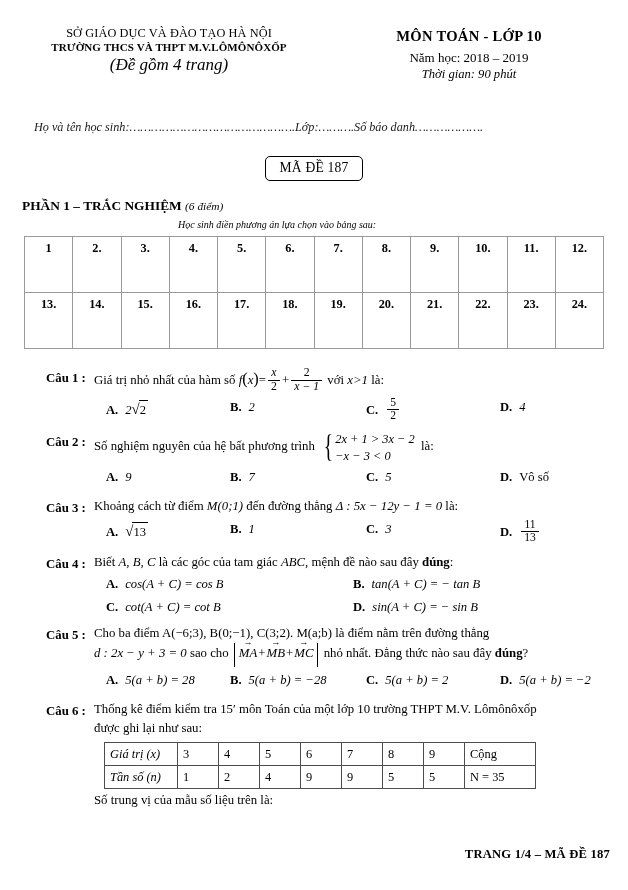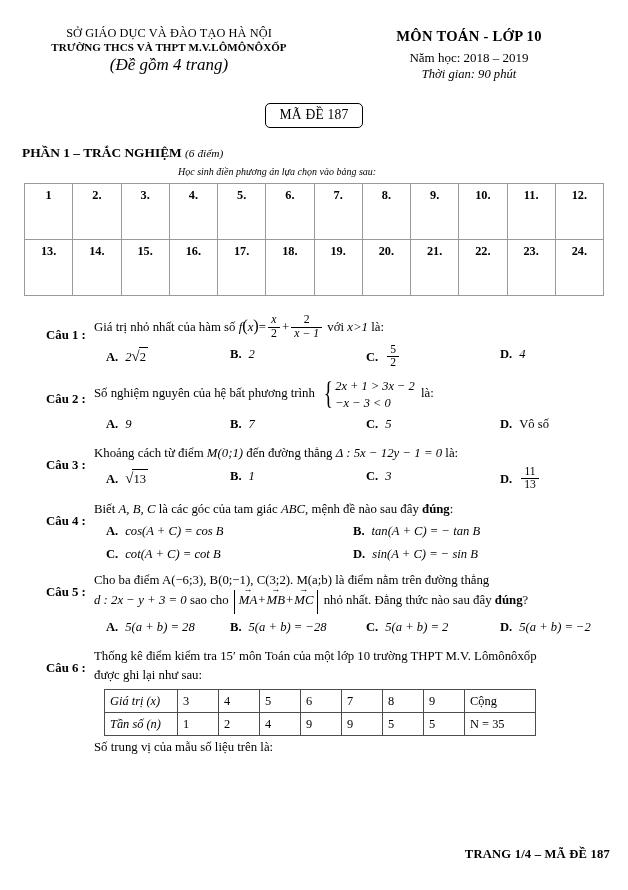--- a/index.html
+++ b/index.html
@@ -110,21 +110,21 @@
     margin-top: 18px;
     padding: 0 8px 0 22px;
   }
   .q {
     position: relative;
     margin-bottom: 3px;
   }
   .q-label {
     position: absolute;
     left: 24px;
-    top: 14px;
+    top: 4px;
     font-size: 12.8px;
     font-weight: bold;
     white-space: nowrap;
   }
   .q-body {
     padding-left: 72px;
     font-size: 12.8px;
     line-height: 1.5;
   }
   .q-stem { display: block; }
@@ -260,20 +260,21 @@
       <div class="hl-2">TRƯỜNG THCS VÀ THPT M.V.LÔMÔNÔXỐP</div>
       <div class="hl-3">(Đề gồm 4 trang)</div>
     </div>
     <div class="header-right">
       <div class="hr-2">MÔN TOÁN - LỚP 10</div>
       <div class="hr-3">Năm học: 2018 – 2019</div>
       <div class="hr-4">Thời gian: 90 phút</div>
     </div>
   </div>
 
+  <div class="student-line">Họ và tên học sinh:……………………………………….Lớp:……….Số báo danh……………….</div>
 
   <div class="code-wrap">
     <div class="code-box">MÃ ĐỀ 187</div>
   </div>
 
   <div class="part-title">
     <span>PHẦN 1 – TRẮC NGHIỆM</span>
     <span class="pt-sub">(6 điểm)</span>
   </div>
   <div class="table-caption">Học sinh điền phương án lựa chọn vào bảng sau:</div>

